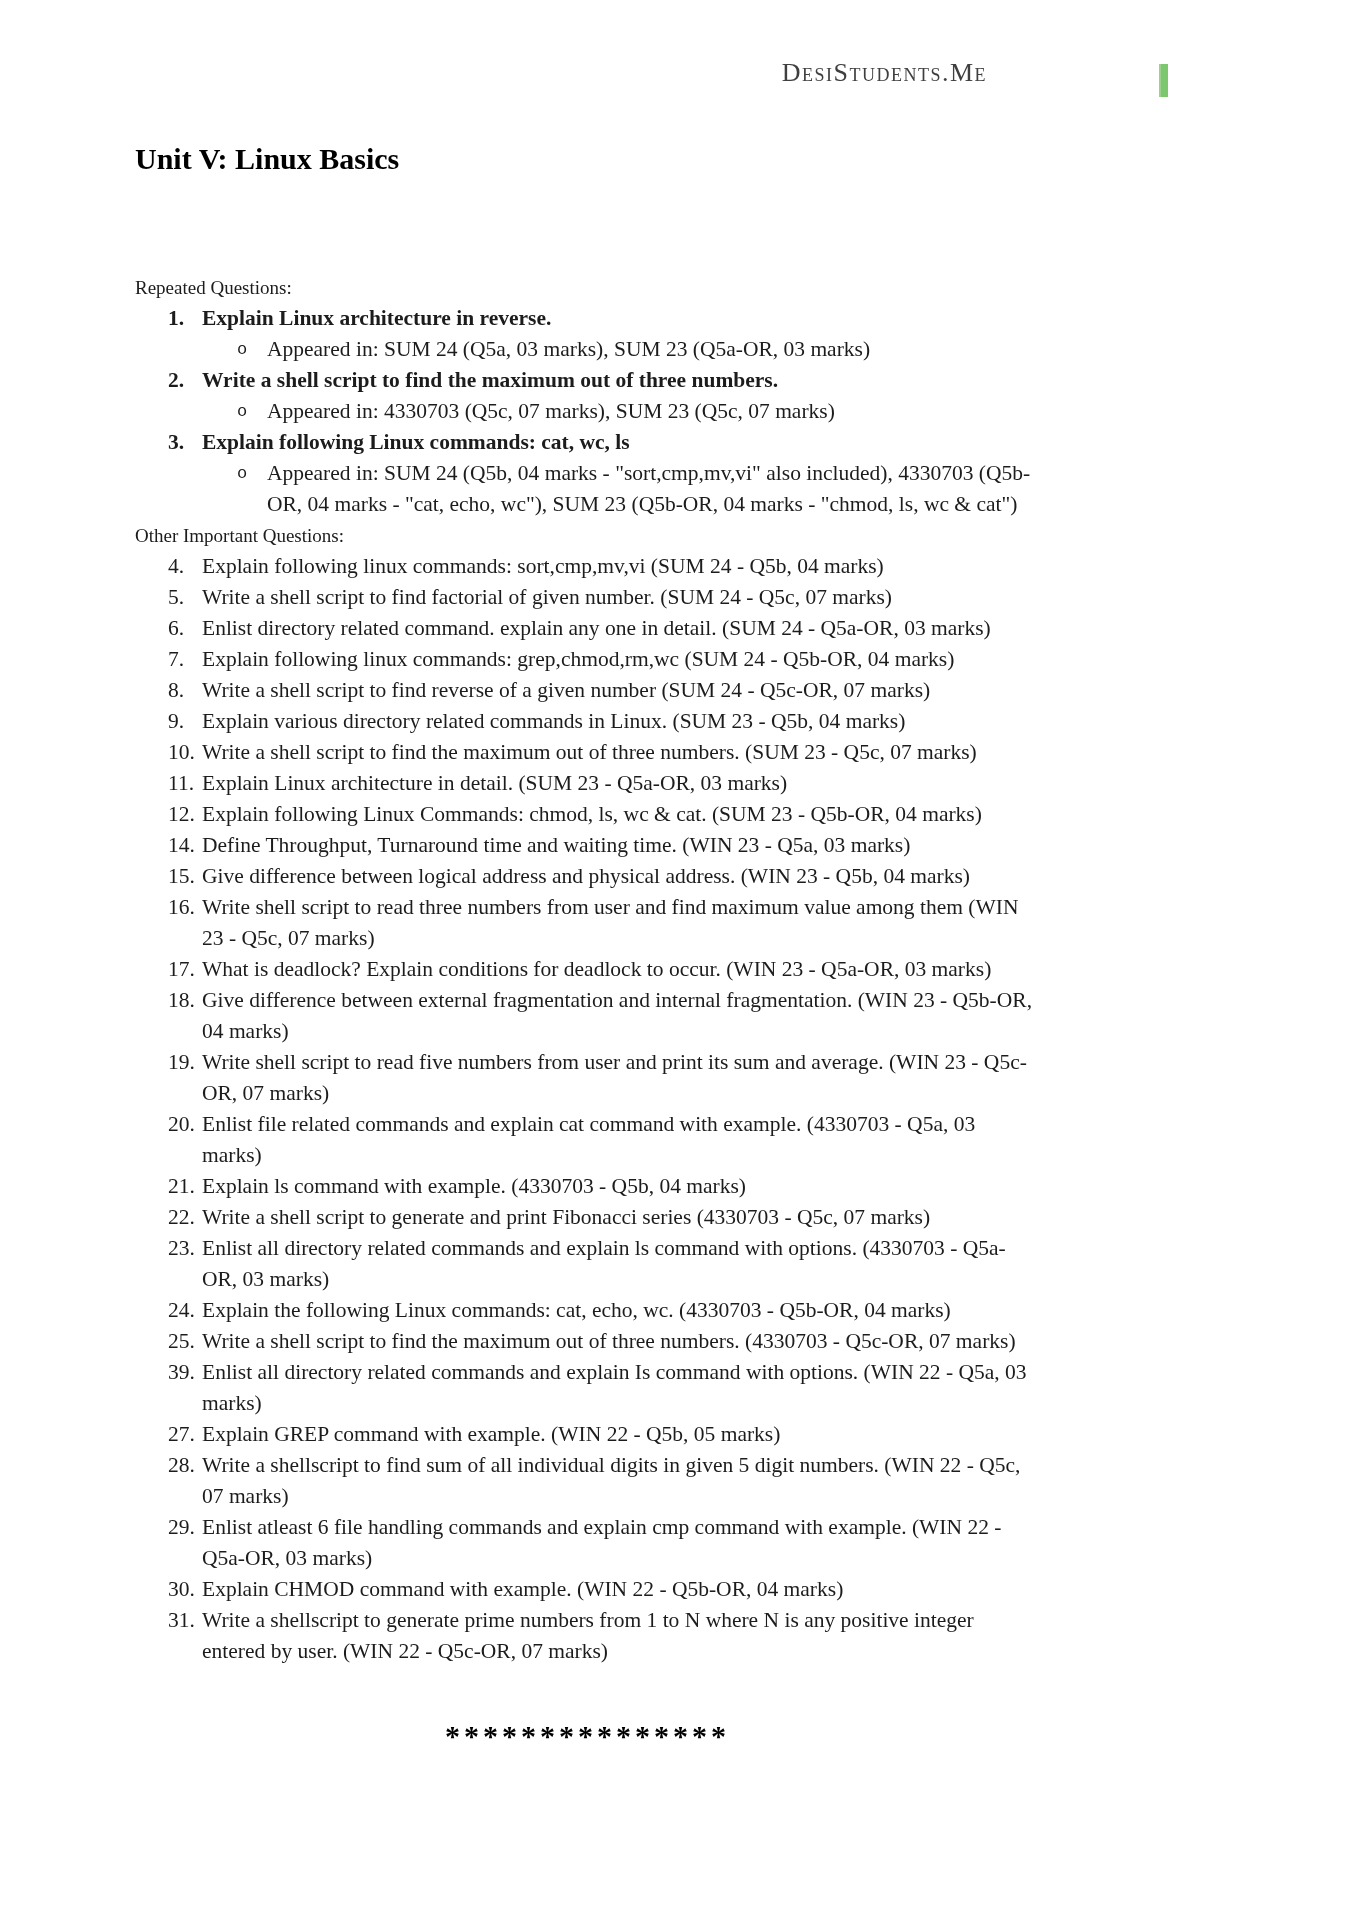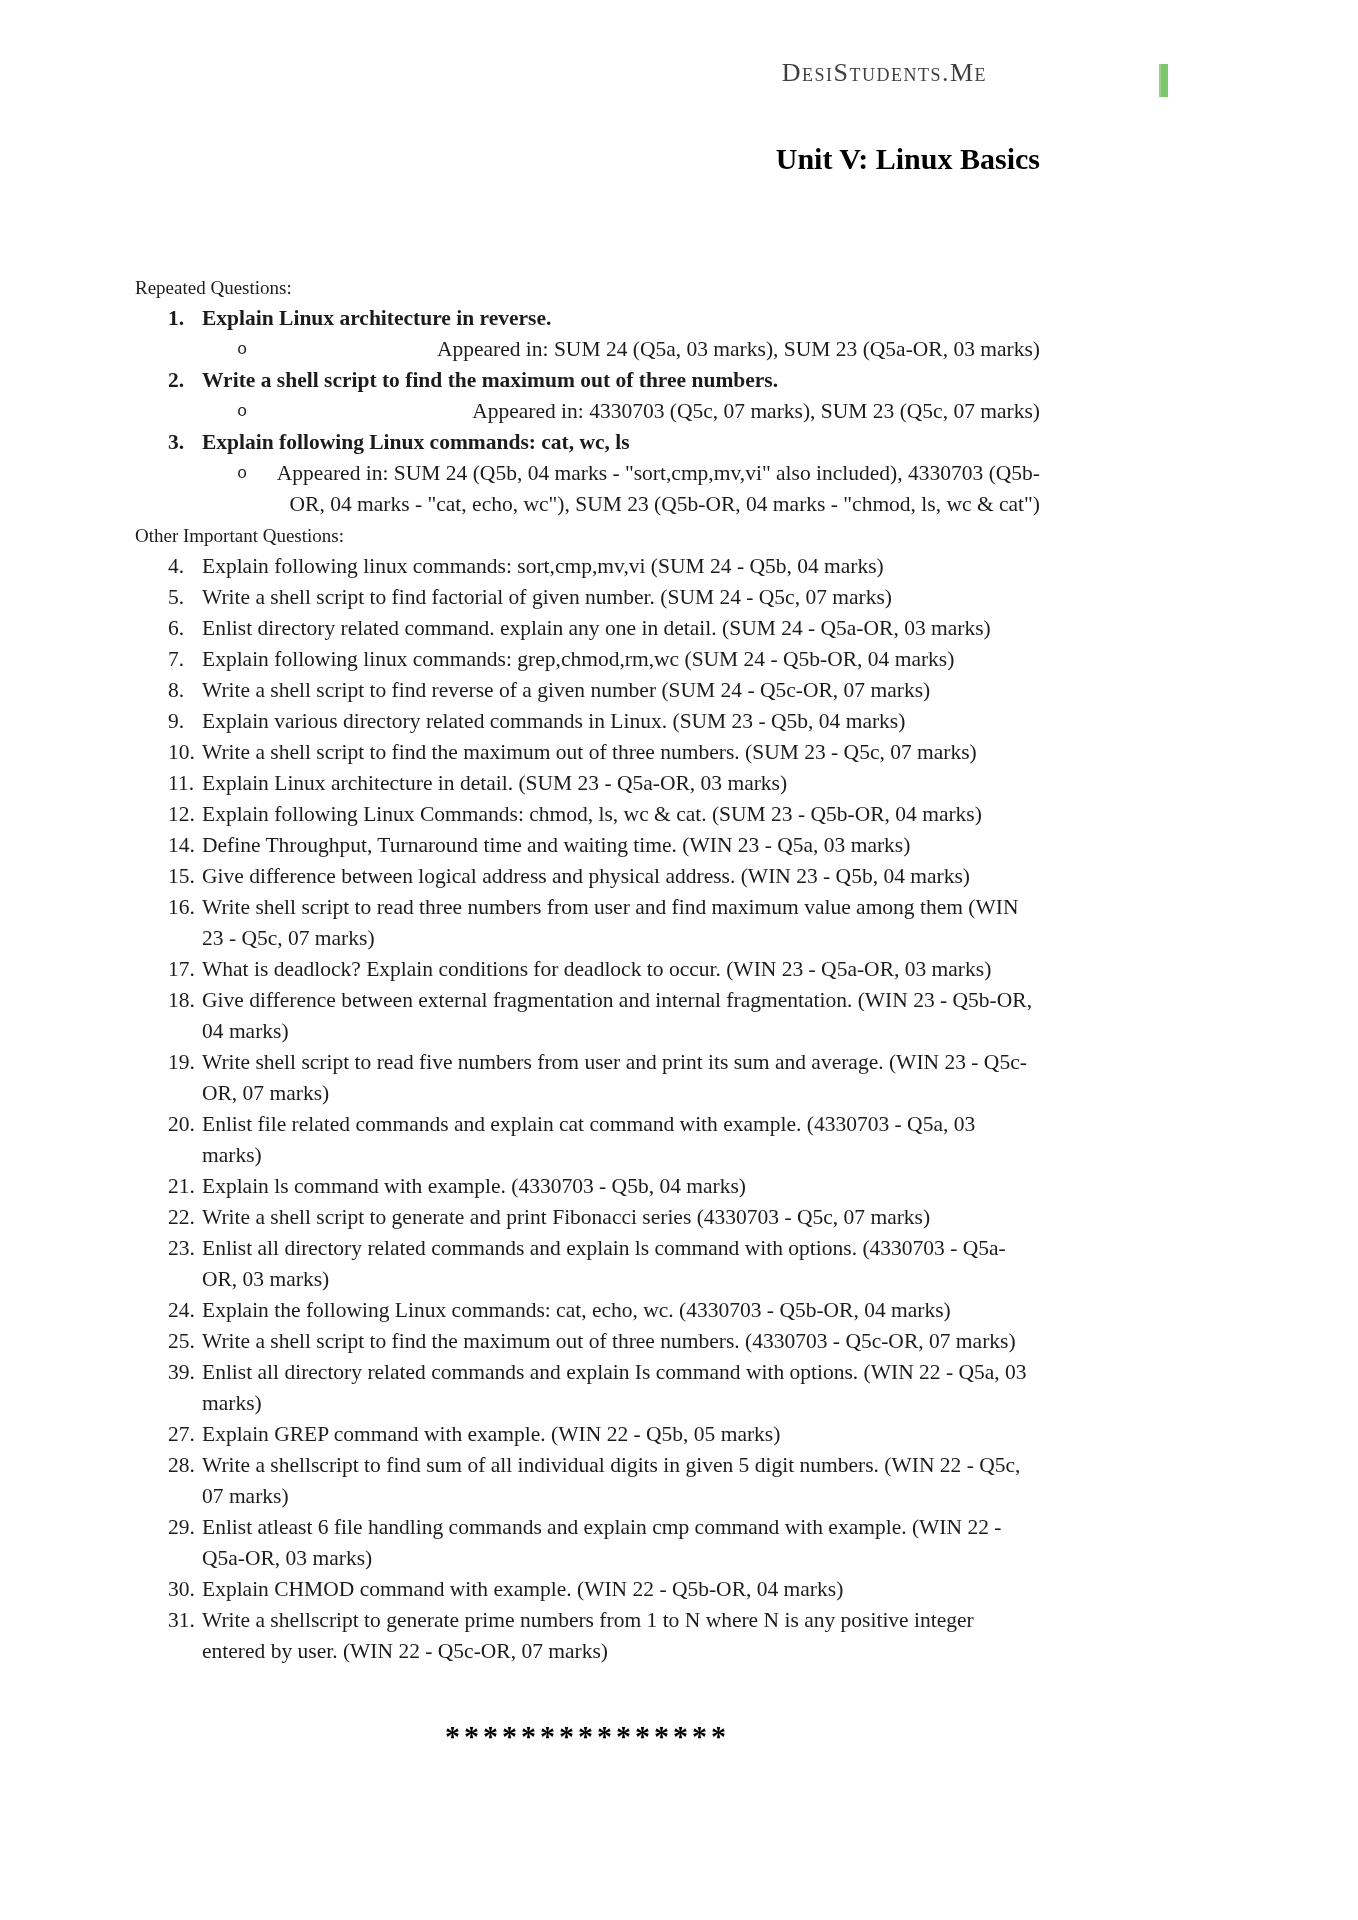--- a/index.html
+++ b/index.html
@@ -23,34 +23,34 @@
     background:#7dc86e;border-left:2px solid #9ad18d;
     display:flex;align-items:flex-end;
   }
   .pagenum-bar .num{
     color:#e9f3e6;font-size:23px;padding-left:24px;line-height:1;
   }
 
   
   .content{padding:0 128px 0 135px;}
   .title{
-    text-align:right;font-weight:bold;font-size:30px;color:#000;
+    text-align:left;font-weight:bold;font-size:30px;color:#000;
     margin-top:42px;
   }
   .section-heading{
     font-weight:normal;font-size:19px;margin-top:0;line-height:31px;
   }
   .first-heading{margin-top:96px;}
   .item{display:flex;line-height:31px;font-size:21.5px;}
   .item .num{flex:0 0 34px;margin-left:33px;}
   .item .txt{flex:1;}
   .bold-items .item .num,.bold-items .item .txt{font-weight:bold;}
   .sub{display:flex;line-height:31px;font-size:21.5px;margin-left:102px;font-weight:normal;}
   .sub .bullet{flex:0 0 30px;font-family:"Liberation Mono","DejaVu Sans Mono",monospace;font-size:17px;}
-  .sub .subtxt{flex:1;font-weight:normal;text-align:right;}
+  .sub .subtxt{flex:1;font-weight:normal;}
 
   .footer-stars{
     text-align:center;font-weight:bold;font-size:30px;letter-spacing:4px;
     margin-top:52px;color:#000;
   }
 </style>
 </head>
 <body>
 
 <div class="page">

